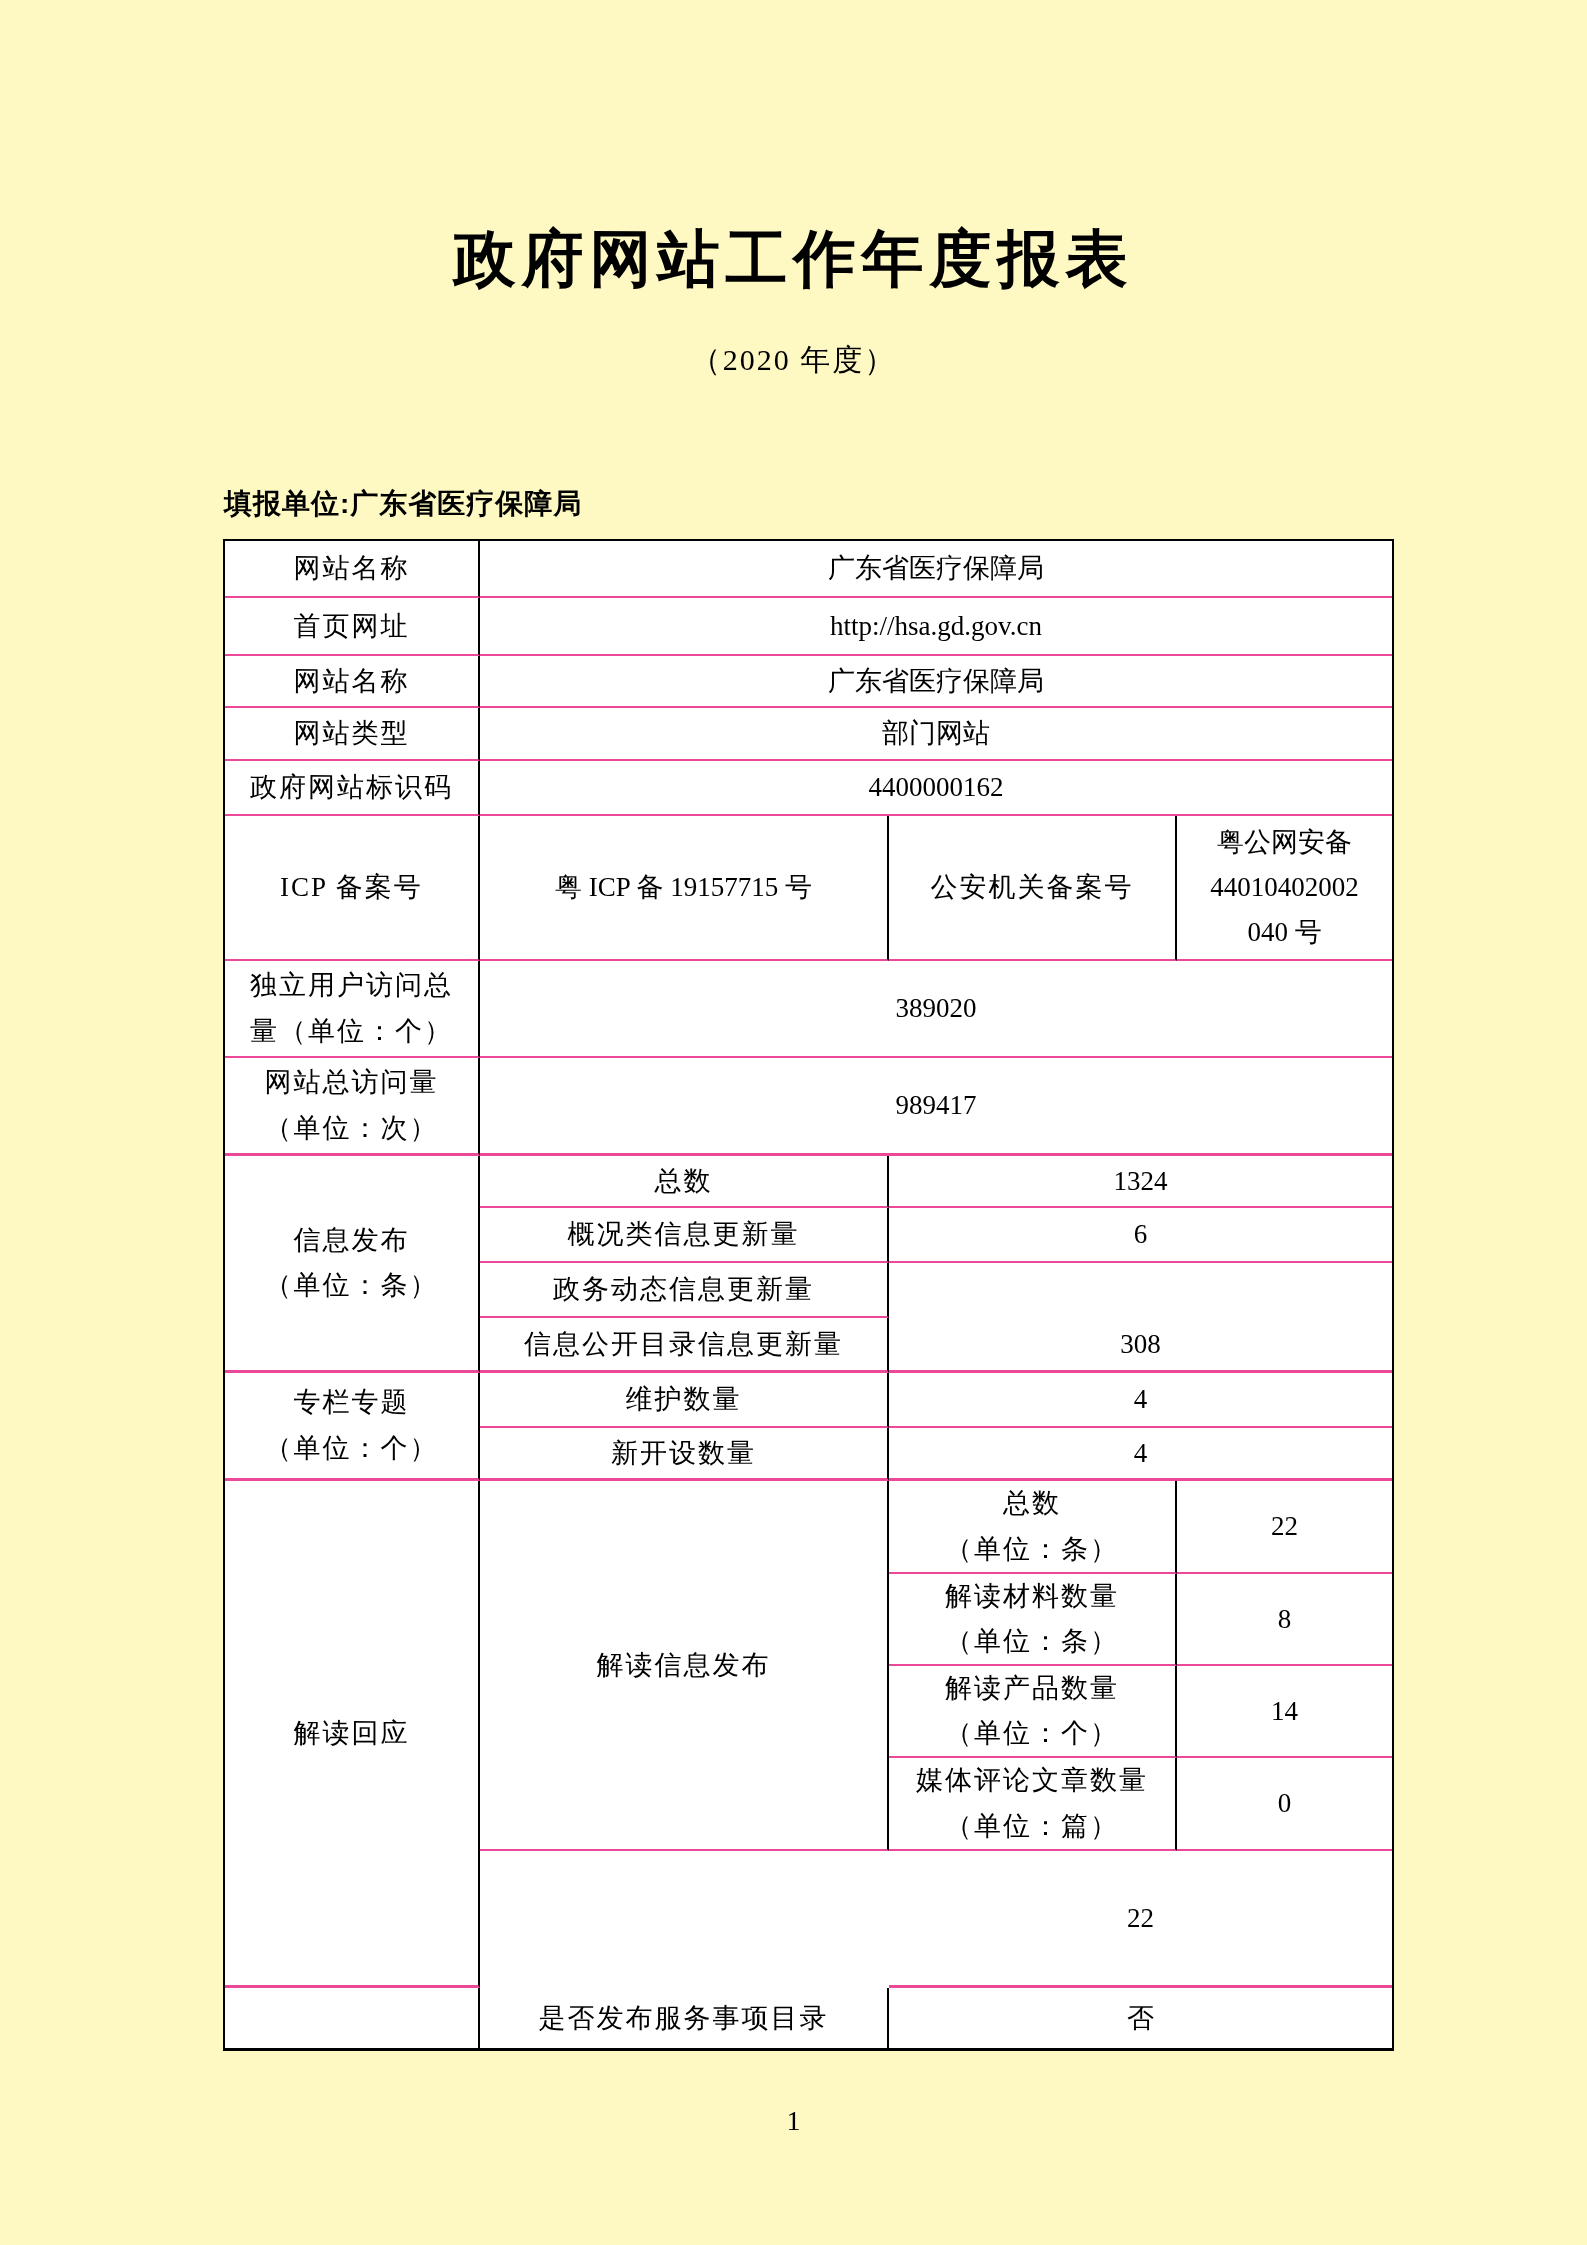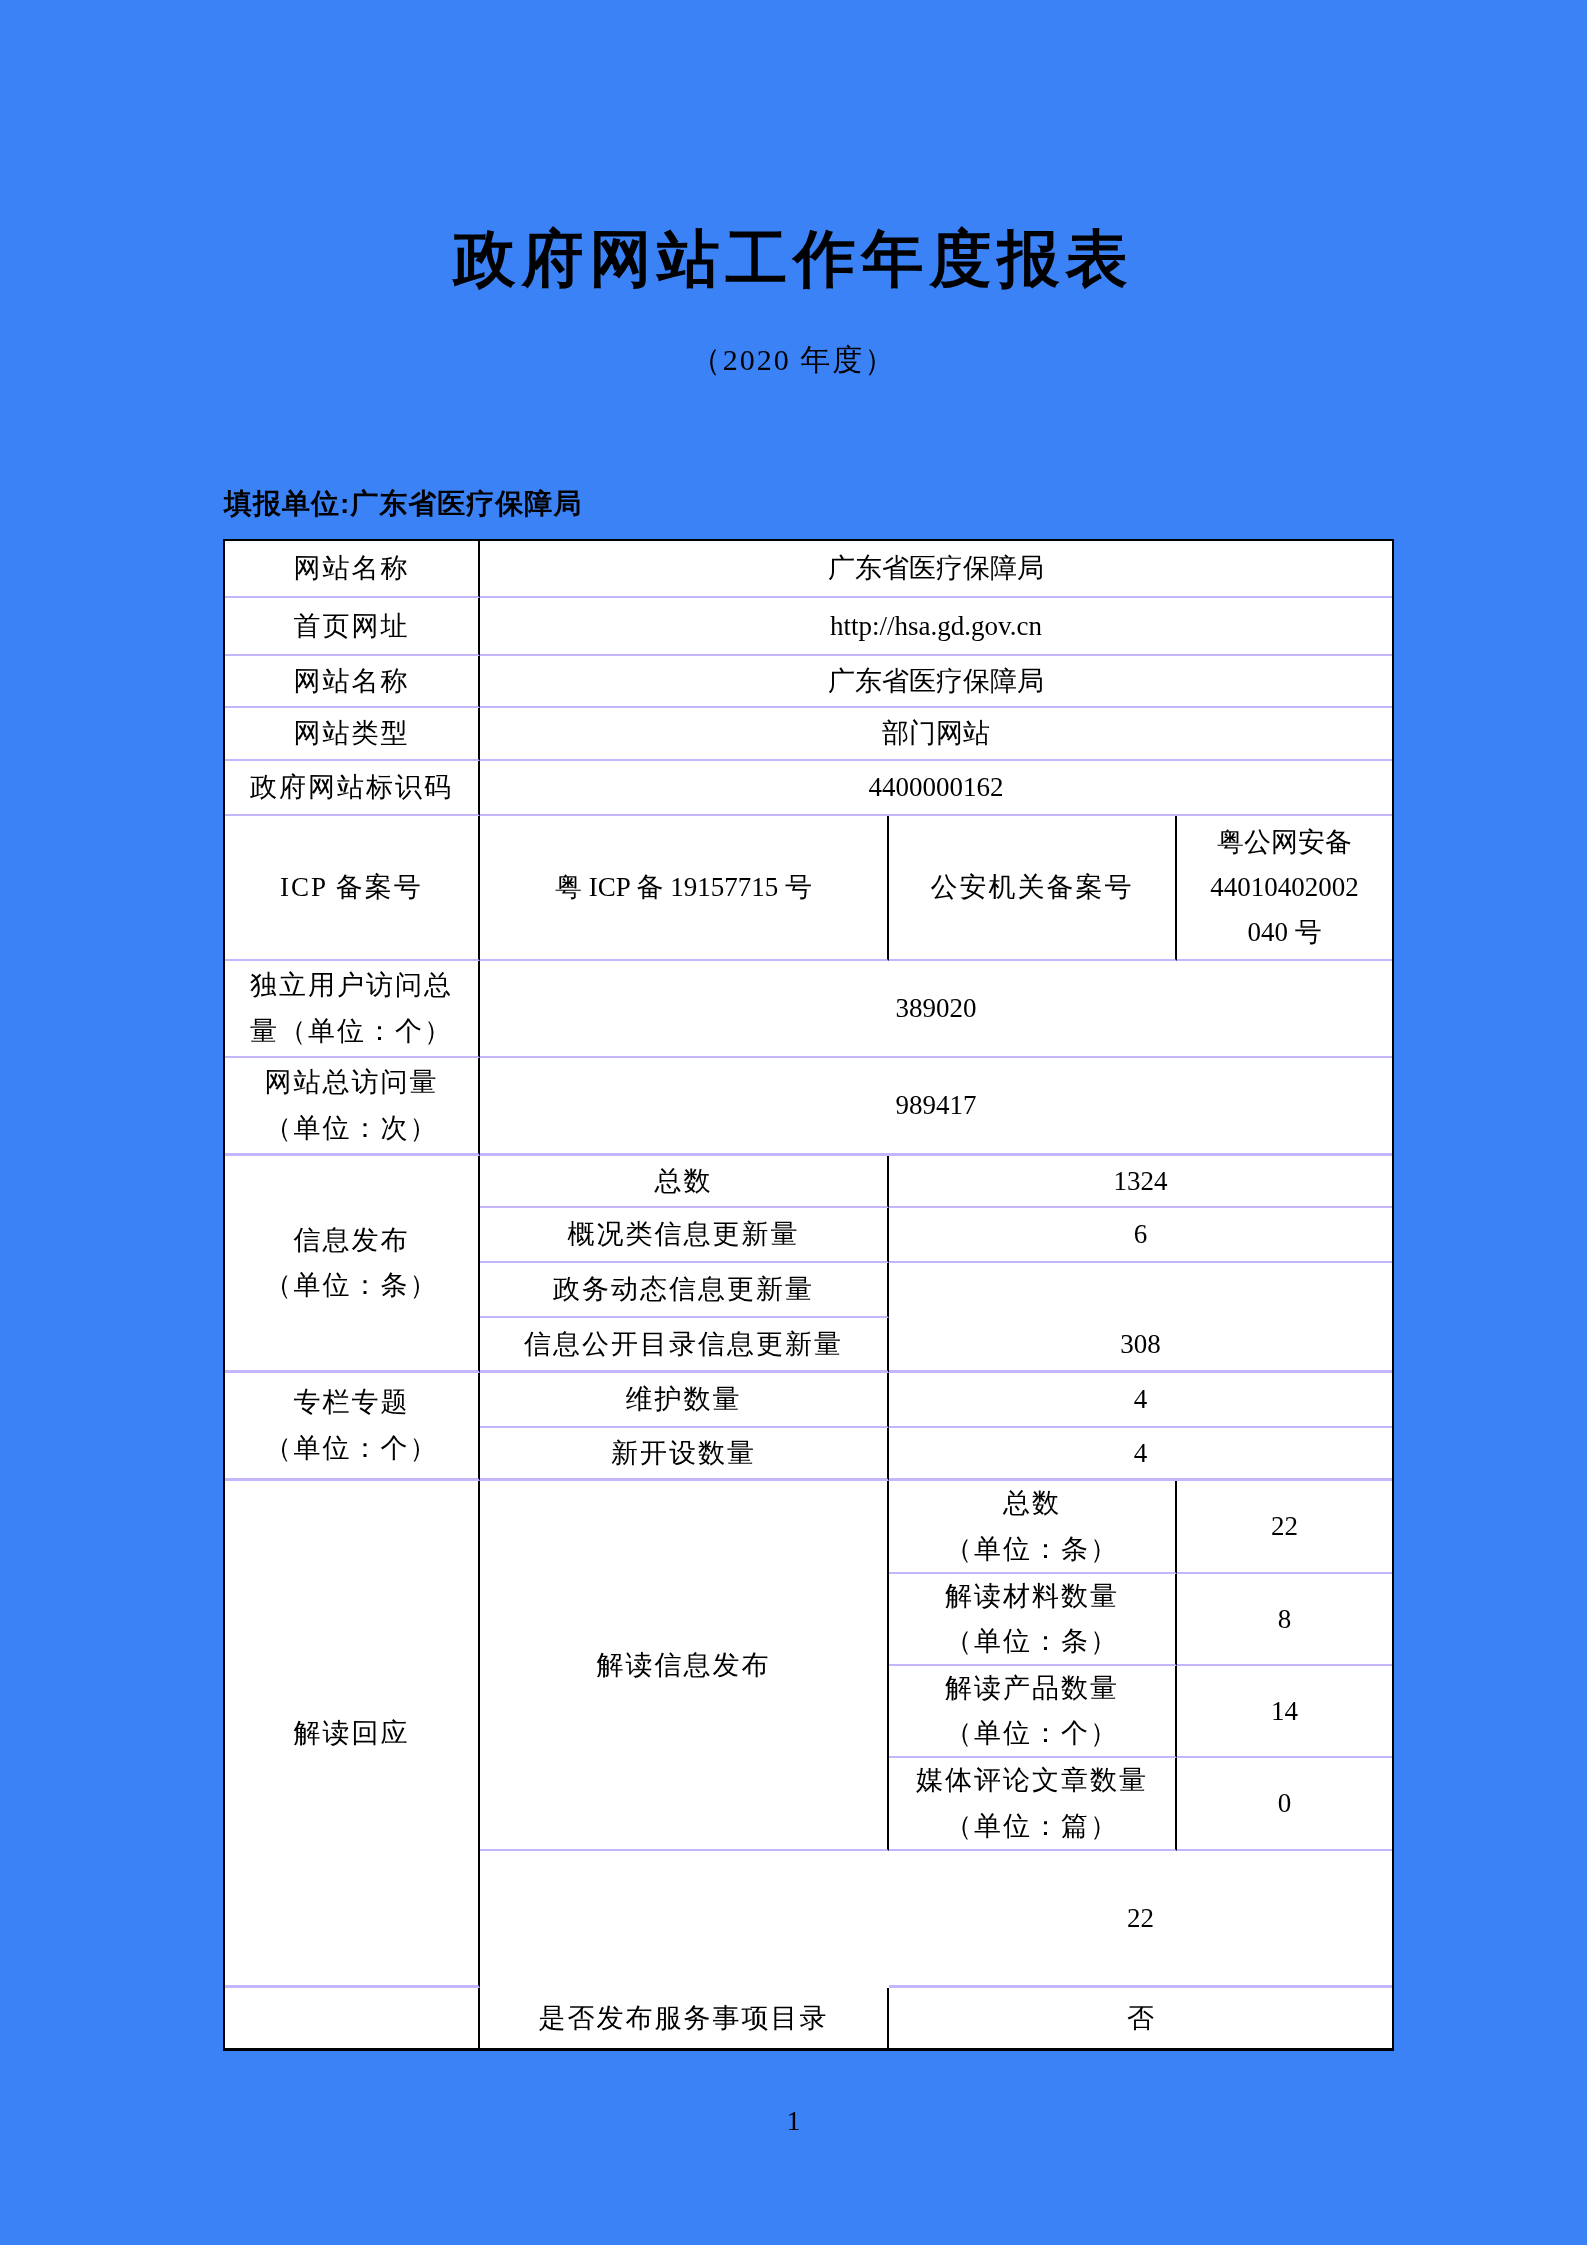--- a/index.html
+++ b/index.html
@@ -1,28 +1,28 @@
 <!DOCTYPE html>
 <html><head>
 <meta charset="utf-8">
 <style>
   html,body{margin:0;padding:0;background:#ffffff;}
-  .page{position:relative;width:1587px;height:2245px;background:#3b82f6;overflow:hidden;color:#000;}
+  .page{position:relative;width:1587px;height:2245px;background:#fef9c3;overflow:hidden;color:#000;}
   .title{margin:224px 0 0 0;text-align:center;
          font:bold 62px/1.12 "Liberation Sans","DejaVu Sans",sans-serif;letter-spacing:6px;}
   .subtitle{margin-top:46px;text-align:center;
          font:30px/1.4 "Liberation Serif","DejaVu Serif",serif;letter-spacing:2px;}
   .filing{margin:104px 0 16px 224px;
          font:bold 28px/1.35 "Liberation Sans","DejaVu Sans",sans-serif;letter-spacing:1px;}
   .grid{display:grid;margin-left:223px;width:1167px;
         grid-template-columns:255px 409px 288px 215px;
         grid-template-rows:57px 58px 52px 53px 55px 145px 97px 98px 52px 55px 55px 55px 55px 53px 93px 92px 92px 93px 137px 60px;
         border:2px solid #000;border-bottom-width:3px;background:#fff;}
   .cell{display:flex;align-items:center;justify-content:center;text-align:center;
-        border-right:2px solid #000;border-bottom:2px solid #c4b5fd;
+        border-right:2px solid #000;border-bottom:2px solid #ec4899;
         font:27px/1.68 "Liberation Serif","DejaVu Serif",serif;color:#000;
         white-space:pre-line;padding:0 10px;box-sizing:border-box;}
   .lab{letter-spacing:2px;}
   .no-r{border-right:none;}
   .no-b{border-bottom:none;}
   .thick-b{border-bottom-width:3px;}
   .pageno{margin-top:52px;text-align:center;font:28px/1.3 "Liberation Serif","DejaVu Serif",serif;}
 </style>
 </head>
 <body>

